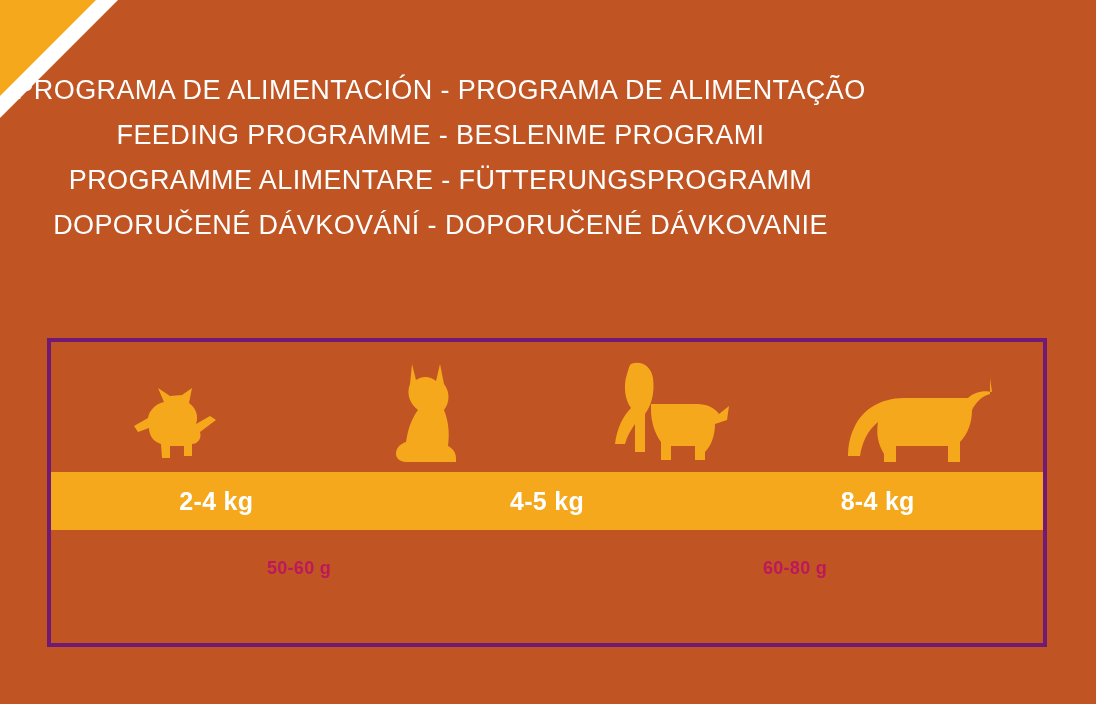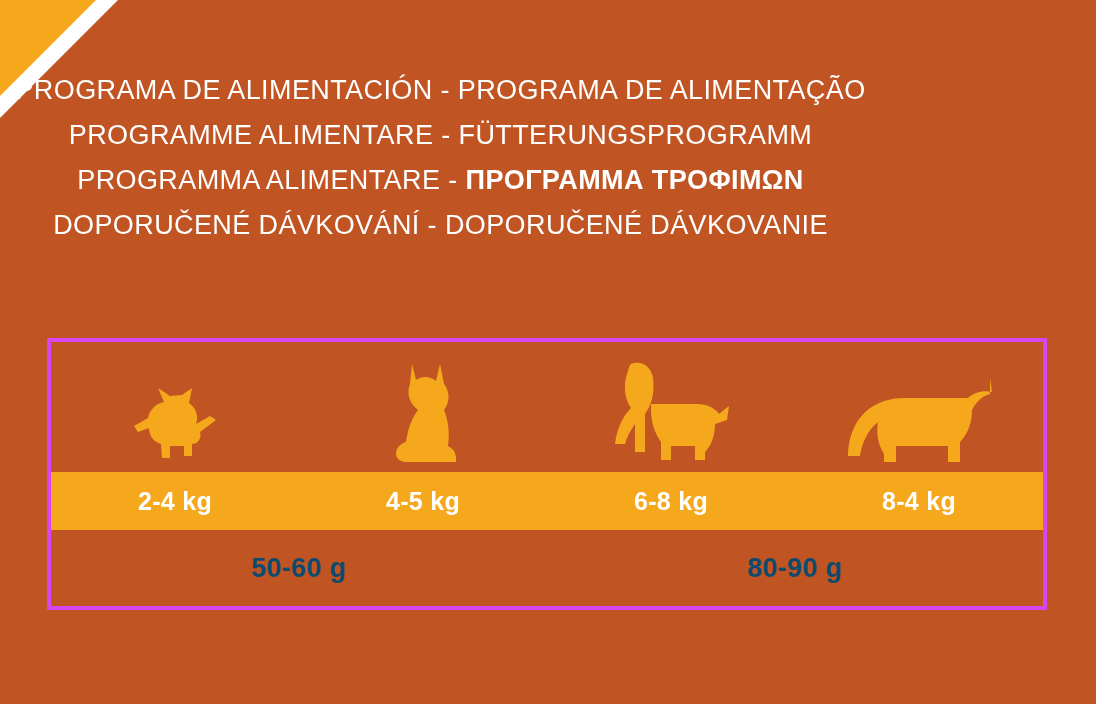--- a/index.html
+++ b/index.html
@@ -64,22 +64,22 @@
   .heading-line .bold {
     font-weight: 700;
   }
 
   
   .table {
     position: absolute;
     left: 47px;
     top: 338px;
     width: 1000px;
-    height: 272px;
-    border: 4px solid #d946ef;
+    height: 309px;
+    border: 4px solid #701a75;
     box-sizing: border-box;
   }
   .row-icons {
     position: relative;
     height: 130px;
     display: flex;
   }
   .row-weights {
     height: 58px;
     background: #f5a81c;
@@ -103,41 +103,41 @@
     padding-bottom: 8px;
     box-sizing: border-box;
   }
   .weight-text {
     color: #ffffff;
     font-size: 25px;
     font-weight: 700;
     letter-spacing: 0.3px;
   }
   .amount-text {
-    color: #0c4a6e;
-    font-size: 27px;
+    color: #be185d;
+    font-size: 18px;
     font-weight: 700;
     letter-spacing: 0.3px;
   }
   .cat-svg {
     display: block;
   }
 </style>
 </head>
 <body>
 
 <div id="page">
   <div class="panel"></div>
   <div class="corner-white"></div>
   <div class="corner-yellow"></div>
 
   <div class="headings">
     <div class="heading-line"><span>PROGRAMA DE ALIMENTACIÓN - PROGRAMA DE ALIMENTAÇÃO</span></div>
+    <div class="heading-line"><span>FEEDING PROGRAMME - BESLENME PROGRAMI</span></div>
     <div class="heading-line"><span>PROGRAMME ALIMENTARE - FÜTTERUNGSPROGRAMM</span></div>
-    <div class="heading-line"><span>PROGRAMMA ALIMENTARE - </span><span class="bold">ΠΡΟΓΡΑΜΜΑ ΤΡΟΦΙΜΩΝ</span></div>
     <div class="heading-line"><span>DOPORUČENÉ DÁVKOVÁNÍ - DOPORUČENÉ DÁVKOVANIE</span></div>
   </div>
 
   <div class="table">
 
     <div class="row-icons">
       <div class="cell">
         <span>
           <svg class="cat-svg" width="86" height="78" viewBox="0 0 86 78" xmlns="http://www.w3.org/2000/svg">
             <g fill="#f5a81c">
@@ -172,23 +172,22 @@
               <path d="M146 2 L148 16 C140 14 130 16 124 22 L60 22 C36 22 18 34 10 52 C6 60 4 70 4 80 L16 80 C18 66 24 54 34 46 C32 58 34 68 40 78 L40 86 L52 86 L52 70 L104 70 L104 86 L116 86 L116 66 C124 58 128 46 128 34 C132 26 138 20 146 18 Z"></path>
             </g>
           </svg>
         </span>
       </div>
     </div>
 
     <div class="row-weights">
       <div class="cell"><span class="weight-text">2-4 kg</span></div>
       <div class="cell"><span class="weight-text">4-5 kg</span></div>
-      <div class="cell"><span class="weight-text">6-8 kg</span></div>
       <div class="cell"><span class="weight-text">8-4 kg</span></div>
     </div>
 
     <div class="row-amounts">
       <div class="cell"><span class="amount-text">50-60 g</span></div>
-      <div class="cell"><span class="amount-text">80-90 g</span></div>
+      <div class="cell"><span class="amount-text">60-80 g</span></div>
     </div>
 
   </div>
 </div>
 
 </body></html>

